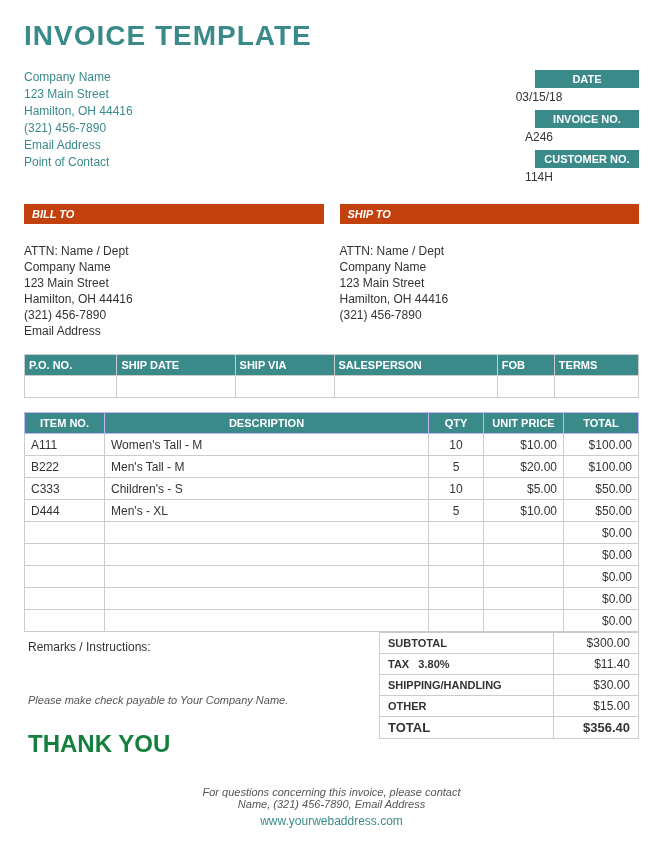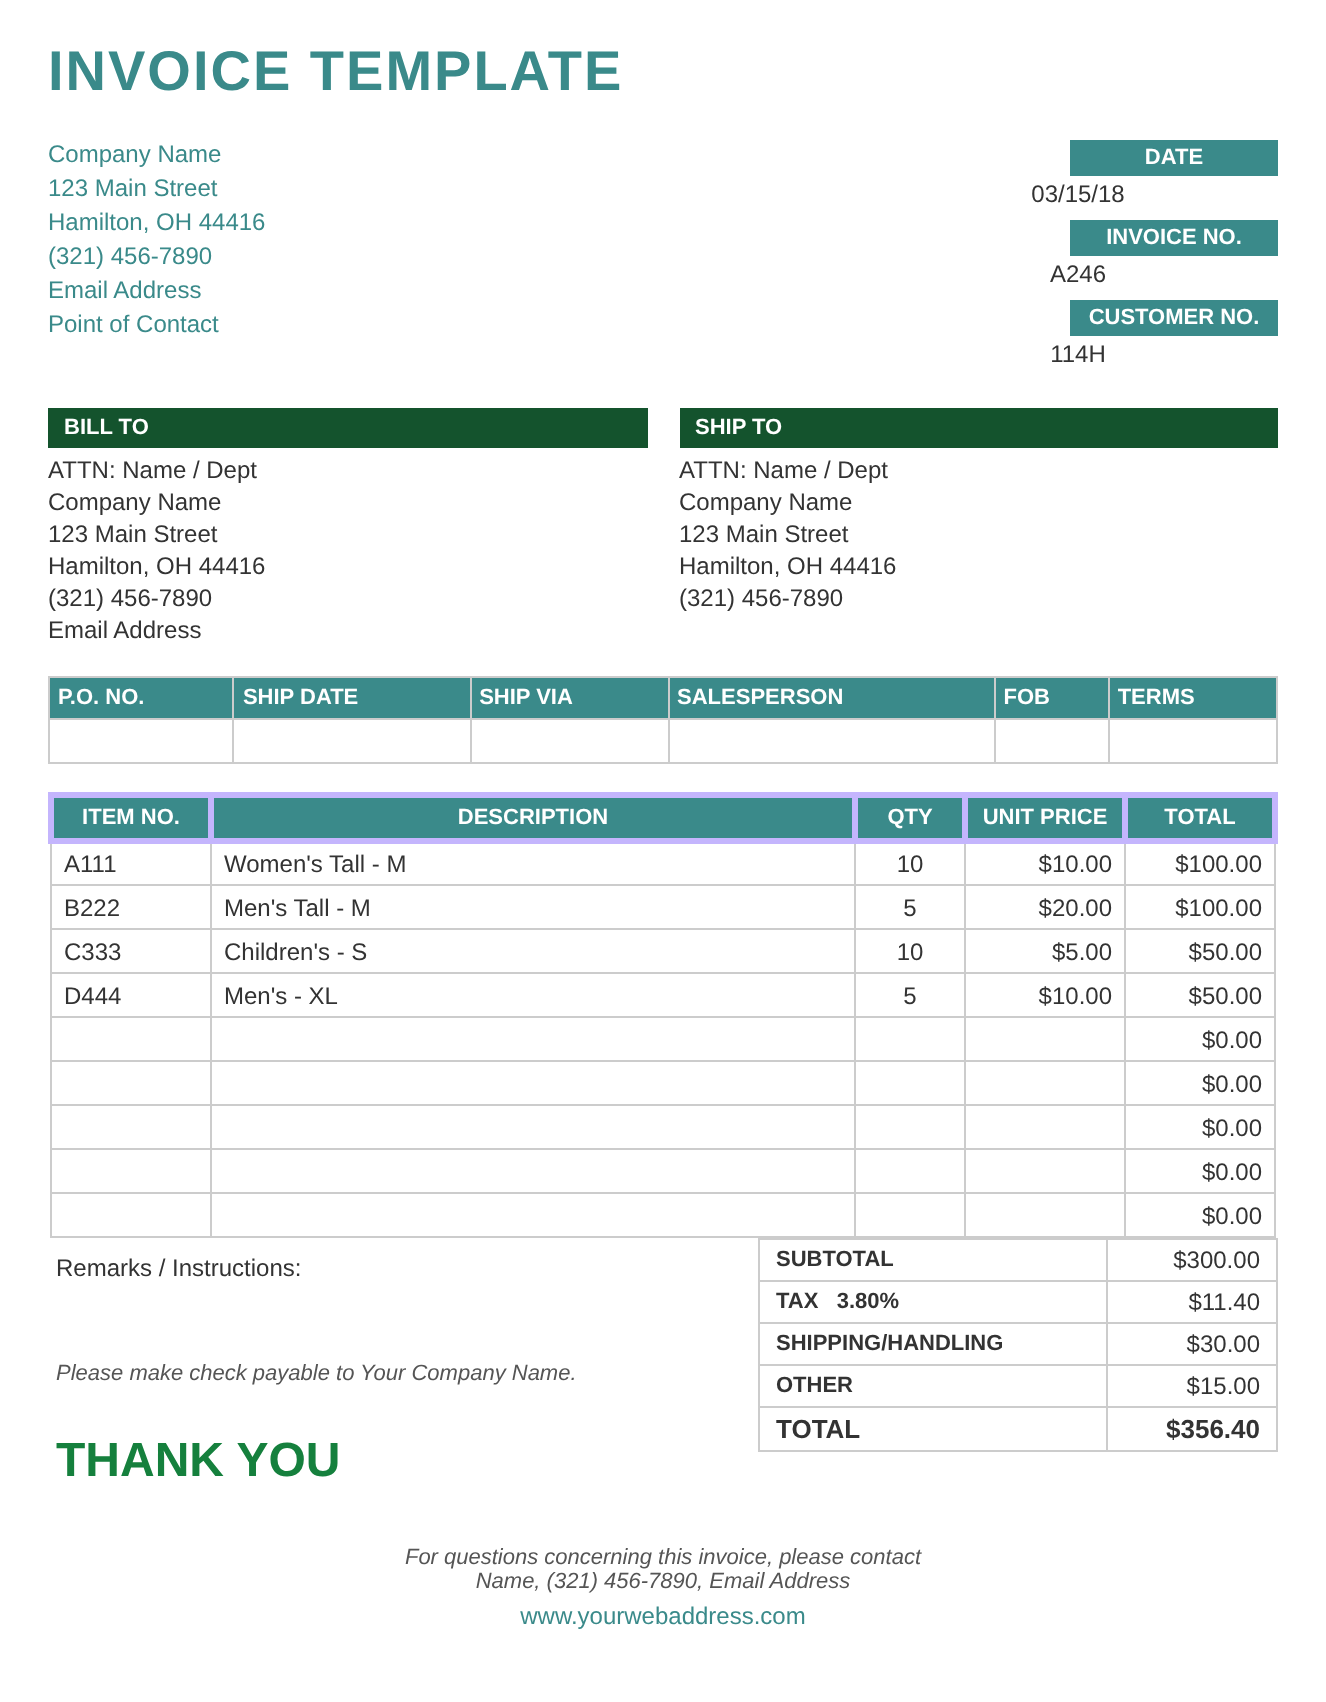--- a/index.html
+++ b/index.html
@@ -51,26 +51,27 @@
     }
     .bill-ship-section {
       display: flex;
       gap: 16px;
       margin-bottom: 14px;
     }
     .bill-box, .ship-box {
       flex: 1;
     }
     .section-header {
-      background: #14532d;
+      background: #c2410c;
       color: #fff;
       font-weight: bold;
       font-size: 11px;
       padding: 4px 8px;
-      margin-bottom: 4px;
+      margin-bottom: 20px;
+      font-style: italic;
     }
     .address-info p {
       margin-bottom: 2px;
       font-size: 12px;
     }
     .po-table {
       width: 100%;
       border-collapse: collapse;
       margin-bottom: 14px;
     }
@@ -93,21 +94,21 @@
       border-collapse: collapse;
       margin-bottom: 0;
     }
     .items-table th {
       background: #3a8a8a;
       color: #fff;
       font-size: 11px;
       font-weight: bold;
       text-align: center;
       padding: 4px 4px;
-      border: 3px solid #c4b5fd;
+      border: 1px solid #c4b5fd;
     }
     .items-table td {
       border: 1px solid #ccc;
       padding: 3px 6px;
       font-size: 12px;
       height: 22px;
     }
     .items-table td.num {
       text-align: right;
     }

